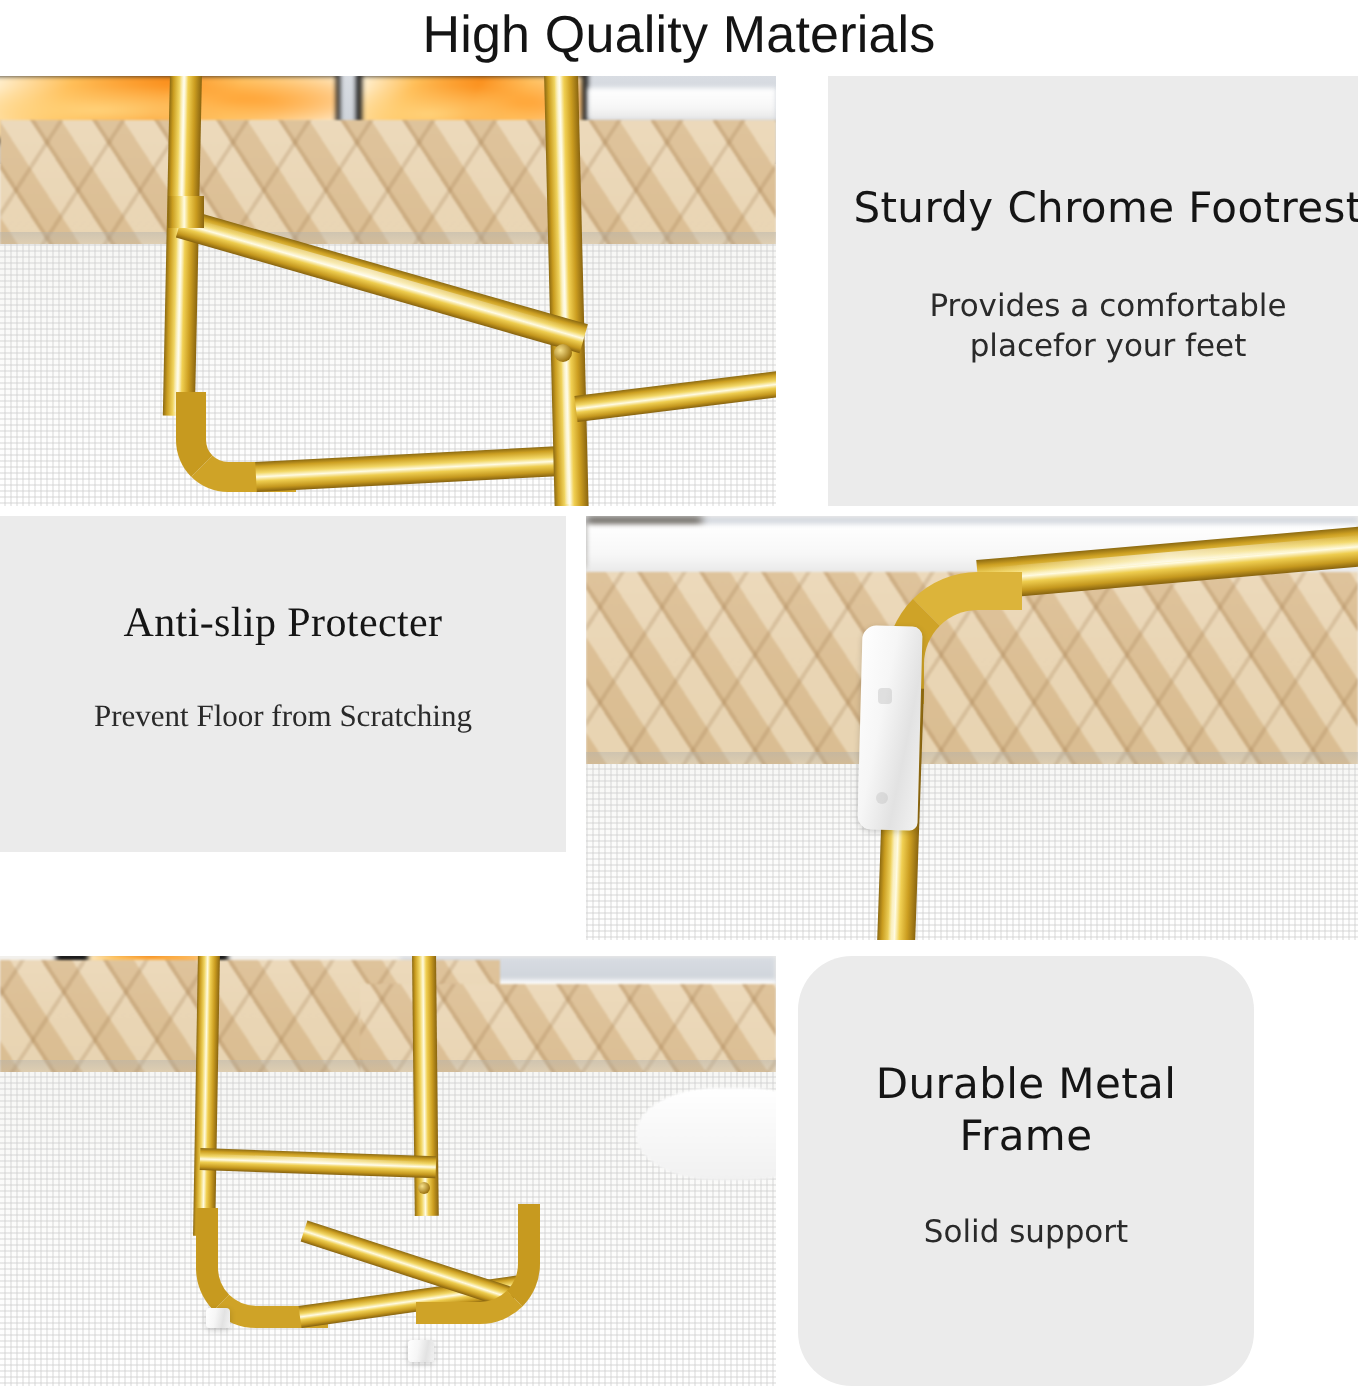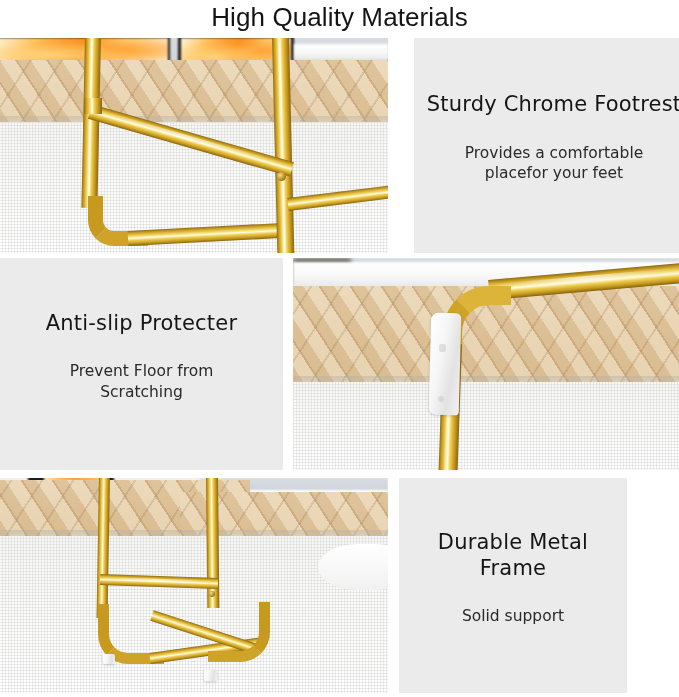--- a/index.html
+++ b/index.html
@@ -183,21 +183,21 @@
 
     <div class="layer gold-h" style="left:288px; top:160px; width:108px; height:13px; transform:rotate(-7deg); transform-origin:left center;"></div>
   </div>
 </div>
 
 <div class="cell textpanel" style="left:414px; top:38px; width:280px; height:215px;">
   <div class="panel-heading">Sturdy Chrome Footrest</div>
   <div class="panel-sub">Provides a comfortable placefor your feet</div>
 </div>
 
-<div class="cell textpanel" style="left:0px; top:258px; width:283px; height:212px;">
+<div class="cell textpanel" style="left:0px; top:258px; width:283px; height:168px;font-family:Liberation Serif, serif;">
   <div class="panel-heading">Anti-slip Protecter</div>
   <div class="panel-sub" style="max-width:270px;">Prevent Floor from Scratching</div>
 </div>
 
 <div class="cell photo" style="left:293px; top:258px; width:386px; height:212px;">
   <div class="scene">
 
     <div class="layer wall blurtop" style="height:18px;"></div>
     <div class="layer" style="left:0; top:0; width:58px; height:26px; background:#6f6a63; filter:blur(2px);"></div>
     <div class="layer baseboard blurtop" style="top:4px; left:0; right:0; height:26px;"></div>
@@ -253,16 +253,16 @@
 
     <div class="layer" style="left:208px; top:124px; width:62px; height:60px; border-right:11px solid #c79a1f; border-bottom:11px solid #cfa327; border-bottom-right-radius:30px; box-sizing:border-box;"></div>
 
     <div class="layer" style="left:209px; top:113px; width:6px; height:6px; border-radius:50%; background:radial-gradient(circle at 35% 35%, #f6e08a, #9e7512 70%);"></div>
 
     <div class="layer cap" style="left:103px; top:176px; width:12px; height:10px; border-radius:2px;"></div>
     <div class="layer cap" style="left:204px; top:192px; width:13px; height:11px; border-radius:2px;"></div>
   </div>
 </div>
 
-<div class="cell textpanel" style="left:399px; top:478px; width:228px; height:215px;">
+<div class="cell textpanel" style="left:399px; top:478px; width:228px; height:215px;border-radius:27px;">
   <div class="panel-heading">Durable Metal Frame</div>
   <div class="panel-sub">Solid support</div>
 </div>
 
 </body></html>

